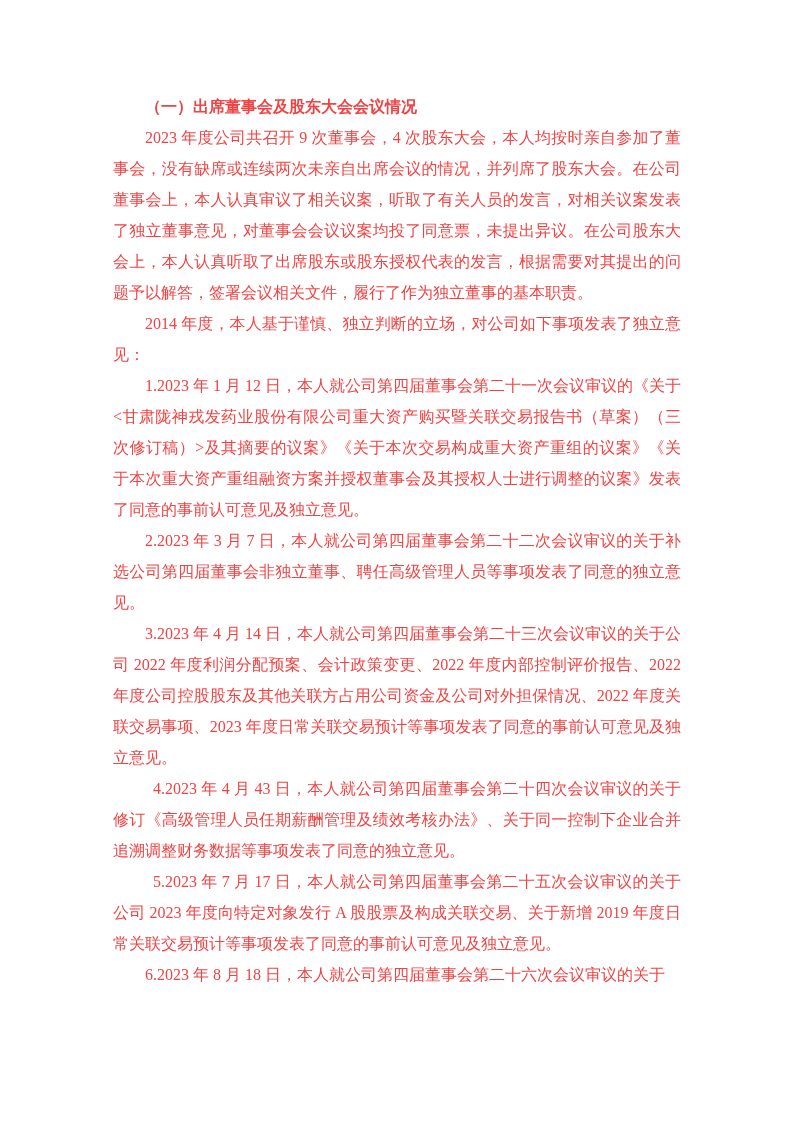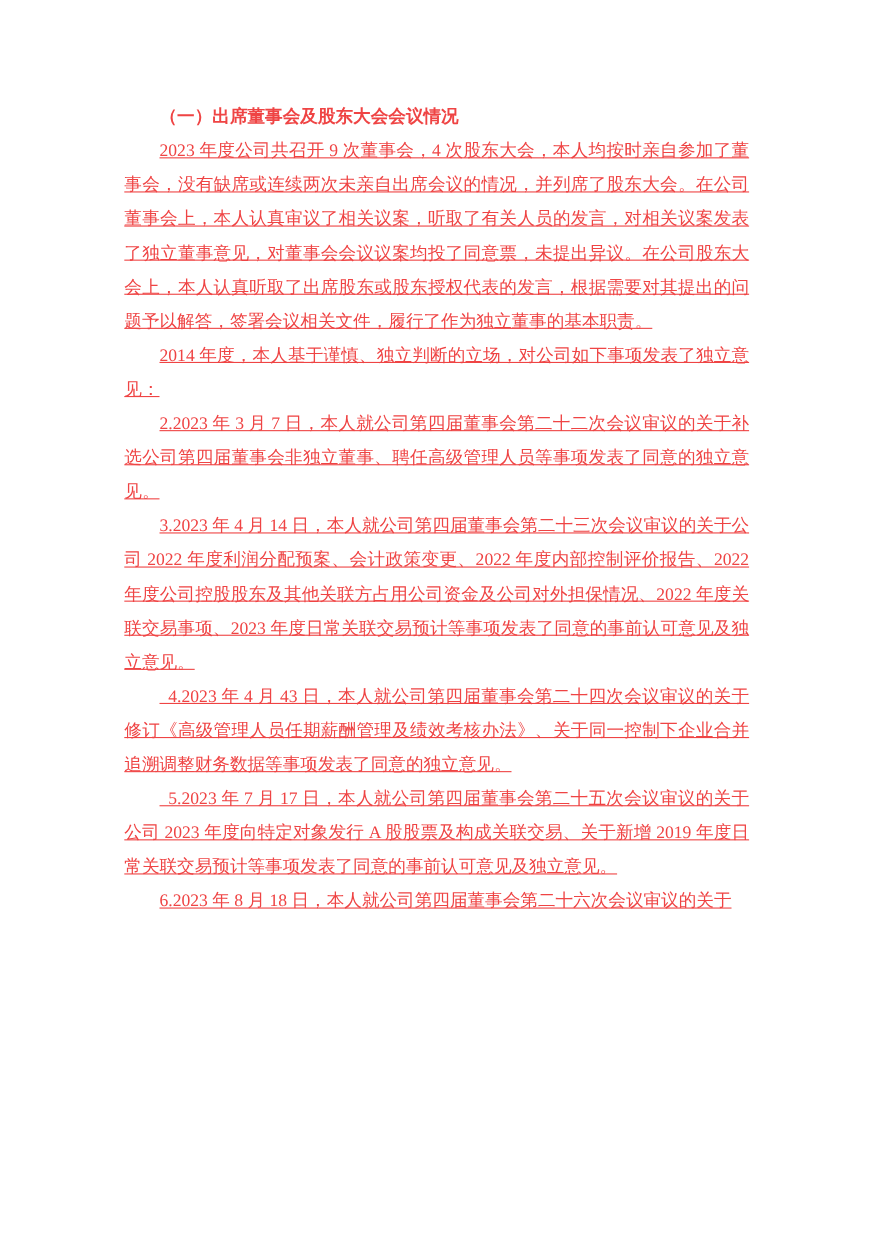--- a/index.html
+++ b/index.html
@@ -29,33 +29,33 @@
     line-height: 31px;
     text-align: left;
     white-space: nowrap;
   }
   .doc-paragraph {
     margin: 0;
     text-indent: 2em;
     text-align: justify;
     text-justify: inter-ideograph;
     word-break: break-word;
-    text-decoration: underline;
   }
 </style>
 </head>
 <body>
 
 <div class="page">
   <h2 class="doc-heading">（一）出席董事会及股东大会会议情况</h2>
 
   <p class="doc-paragraph">2023 年度公司共召开 9 次董事会，4 次股东大会，本人均按时亲自参加了董事会，没有缺席或连续两次未亲自出席会议的情况，并列席了股东大会。在公司董事会上，本人认真审议了相关议案，听取了有关人员的发言，对相关议案发表了独立董事意见，对董事会会议议案均投了同意票，未提出异议。在公司股东大会上，本人认真听取了出席股东或股东授权代表的发言，根据需要对其提出的问题予以解答，签署会议相关文件，履行了作为独立董事的基本职责。</p>
 
   <p class="doc-paragraph">2014 年度，本人基于谨慎、独立判断的立场，对公司如下事项发表了独立意见：</p>
 
+  <p class="doc-paragraph">1.2023 年 1 月 12 日，本人就公司第四届董事会第二十一次会议审议的《关于&lt;甘肃陇神戎发药业股份有限公司重大资产购买暨关联交易报告书（草案）（三次修订稿）&gt;及其摘要的议案》《关于本次交易构成重大资产重组的议案》《关于本次重大资产重组融资方案并授权董事会及其授权人士进行调整的议案》发表了同意的事前认可意见及独立意见。</p>
 
   <p class="doc-paragraph">2.2023 年 3 月 7 日，本人就公司第四届董事会第二十二次会议审议的关于补选公司第四届董事会非独立董事、聘任高级管理人员等事项发表了同意的独立意见。</p>
 
   <p class="doc-paragraph">3.2023 年 4 月 14 日，本人就公司第四届董事会第二十三次会议审议的关于公司 2022 年度利润分配预案、会计政策变更、2022 年度内部控制评价报告、2022 年度公司控股股东及其他关联方占用公司资金及公司对外担保情况、2022 年度关联交易事项、2023 年度日常关联交易预计等事项发表了同意的事前认可意见及独立意见。</p>
 
   <p class="doc-paragraph"> 4.2023 年 4 月 43 日，本人就公司第四届董事会第二十四次会议审议的关于修订《高级管理人员任期薪酬管理及绩效考核办法》、关于同一控制下企业合并追溯调整财务数据等事项发表了同意的独立意见。</p>
 
   <p class="doc-paragraph"> 5.2023 年 7 月 17 日，本人就公司第四届董事会第二十五次会议审议的关于公司 2023 年度向特定对象发行 A 股股票及构成关联交易、关于新增 2019 年度日常关联交易预计等事项发表了同意的事前认可意见及独立意见。</p>
 
   <p class="doc-paragraph">6.2023 年 8 月 18 日，本人就公司第四届董事会第二十六次会议审议的关于</p>

